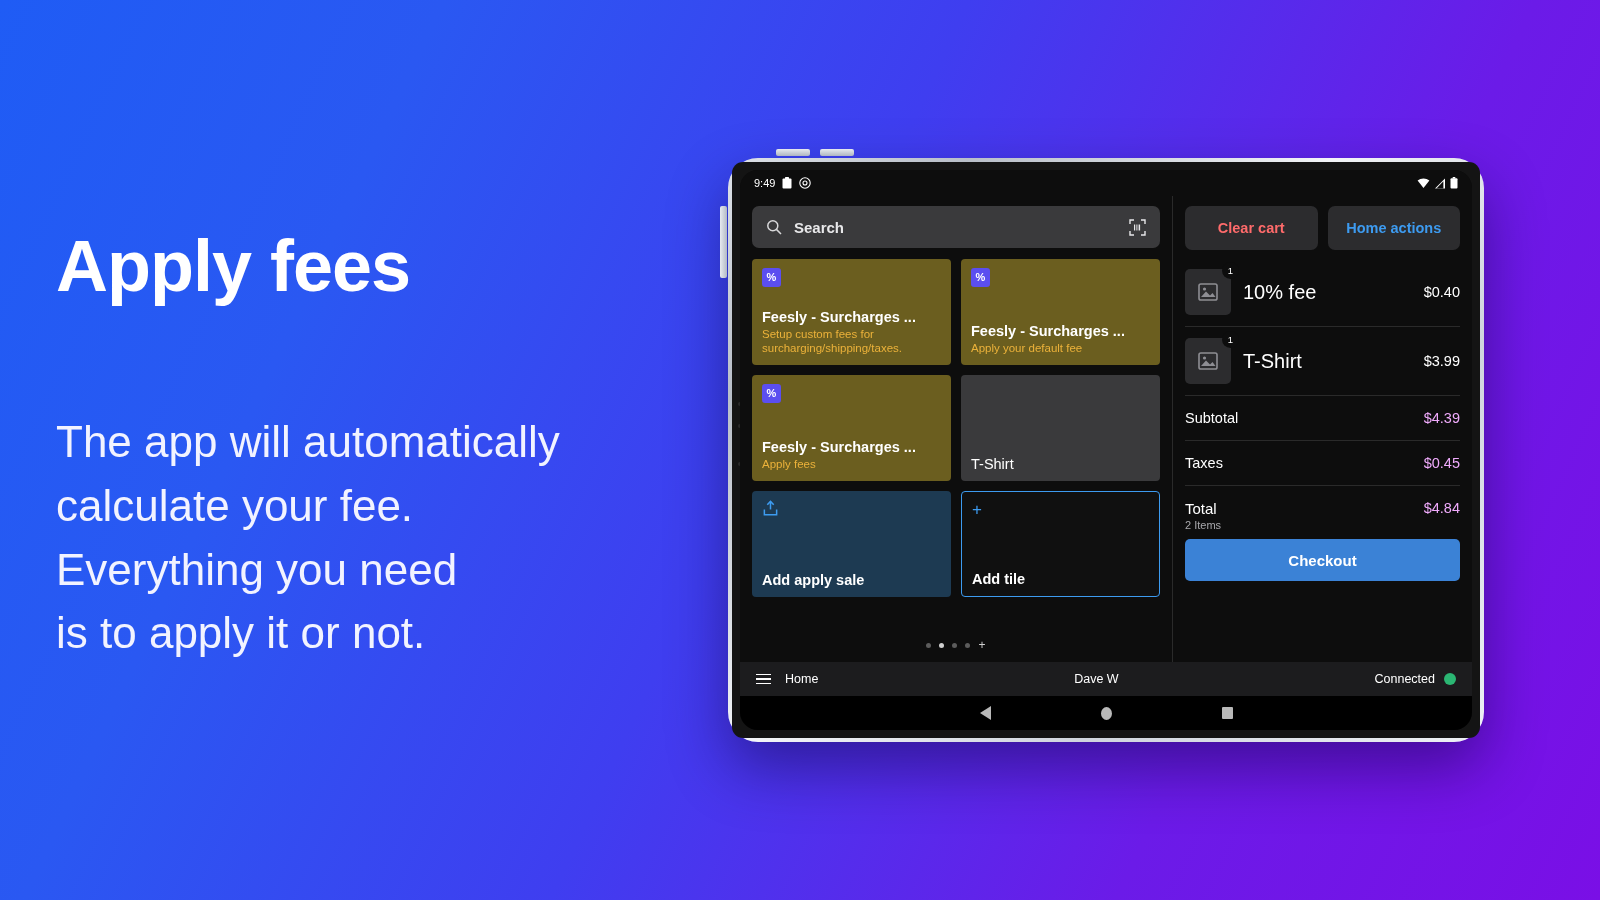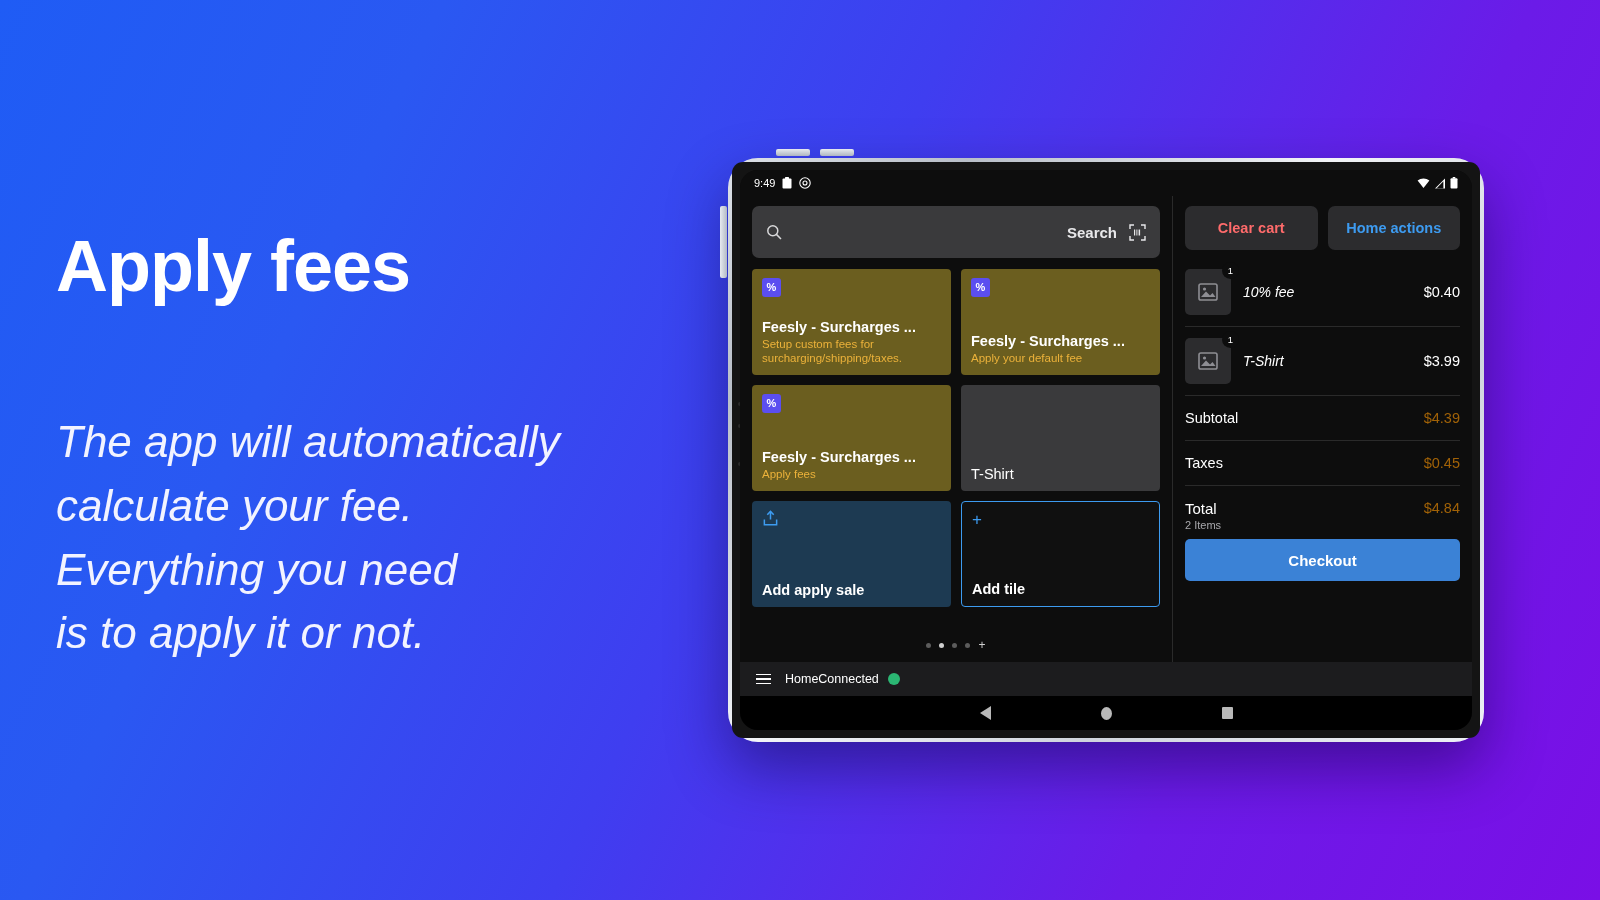--- a/index.html
+++ b/index.html
@@ -14,21 +14,21 @@
   }
 
   
   .copy { position: absolute; left: 56px; top: 230px; width: 660px; color: #fff; }
   .headline {
     font-size: 72px; font-weight: 700; letter-spacing: -1px; line-height: 1.0;
     color: #ffffff;
   }
   .subcopy {
     margin-top: 108px;
-    font-size: 44px; font-weight: 400; line-height: 1.45; color: #f2f3ff; font-style: italic;
+    font-size: 44px; font-weight: 400; line-height: 1.45; color: #f2f3ff;
   }
   .subcopy div { white-space: nowrap; }
 
   
   .tablet {
     position: absolute; left: 728px; top: 158px;
     width: 756px; height: 584px;
     border-radius: 30px;
     background: linear-gradient(135deg,#dfe3ea 0%, #b9bfc9 18%, #f3f5f8 45%, #cfd4dd 70%, #eef1f5 100%);
     padding: 4px;
@@ -68,22 +68,22 @@
     padding: 0 14px; color: #fff; font-size: 11px; background: #0d0d0d;
   }
   .sb-left { display: flex; align-items: center; gap: 7px; }
   .sb-right { display: flex; align-items: center; gap: 4px; }
 
   .content { flex: 1; display: flex; min-height: 0; }
 
   
   .catalog { flex: 1; padding: 10px 12px 0 12px; display: flex; flex-direction: column; min-width: 0; }
   .search-bar {
-    height: 52px; background: #3a3a3c; border-radius: 7px;
-    display: flex; align-items: center; gap: 12px; padding: 0 14px; text-align: right;
+    height: 42px; background: #3a3a3c; border-radius: 7px;
+    display: flex; align-items: center; gap: 12px; padding: 0 14px;
   }
   .search-placeholder { color: #e8e8ea; font-size: 15px; font-weight: 700; flex: 1; }
 
   .tile-grid {
     margin-top: 11px; display: grid; grid-template-columns: 1fr 1fr;
     gap: 10px; grid-auto-rows: 106px;
   }
   .tile {
     border-radius: 4px; position: relative; padding: 9px 10px;
     display: flex; flex-direction: column; overflow: hidden;
@@ -131,29 +131,29 @@
   .thumb {
     width: 46px; height: 46px; border-radius: 5px; background: #2c2c2e;
     display: flex; align-items: center; justify-content: center; position: relative;
   }
   .qty-badge {
     position: absolute; top: -7px; right: -8px;
     width: 17px; height: 17px; border-radius: 50%;
     background: #0d0d0d; color: #fff; font-size: 9.5px;
     display: flex; align-items: center; justify-content: center;
   }
-  .line-name { color: #fff; font-size: 14px; flex: 1; font-style: italic; }
+  .line-name { color: #fff; font-size: 20px; flex: 1; }
   .line-price { color: #fff; font-size: 14.5px; }
 
   .totals-row {
     display: flex; align-items: center; justify-content: space-between;
     padding: 14px 0; border-bottom: 1px solid #2a2a2a;
   }
   .totals-row .lbl { color: #fff; font-size: 14.5px; }
-  .totals-row .val { color: #a16207; font-size: 14.5px; }
+  .totals-row .val { color: #f0abfc; font-size: 14.5px; }
   .grand { border-bottom: none; padding-bottom: 8px; align-items: flex-start; }
   .grand .lbl { font-size: 15px; }
   .grand .sub { color: #a8a8ac; font-size: 11px; margin-top: 1px; }
   .checkout {
     height: 42px; background: #3b82d6; border-radius: 5px; color: #fff;
     display: flex; align-items: center; justify-content: center;
     font-size: 15px; font-weight: 700; margin-bottom: 10px;
   }
 
   
@@ -371,20 +371,21 @@
 
       <div class="appbar">
         <div class="left">
           <span class="hamburger">
               <i></i>
               <i></i>
               <i></i>
             </span>
           <span>Home</span>
         </div>
+        <div class="center">Dave W</div>
         <div class="right">
           <span>Connected</span>
           <span class="dot-green"></span>
         </div>
       </div>
 
       <div class="navbar">
         <span class="nav-back"></span>
         <span class="nav-home"></span>
         <span class="nav-recent"></span>

